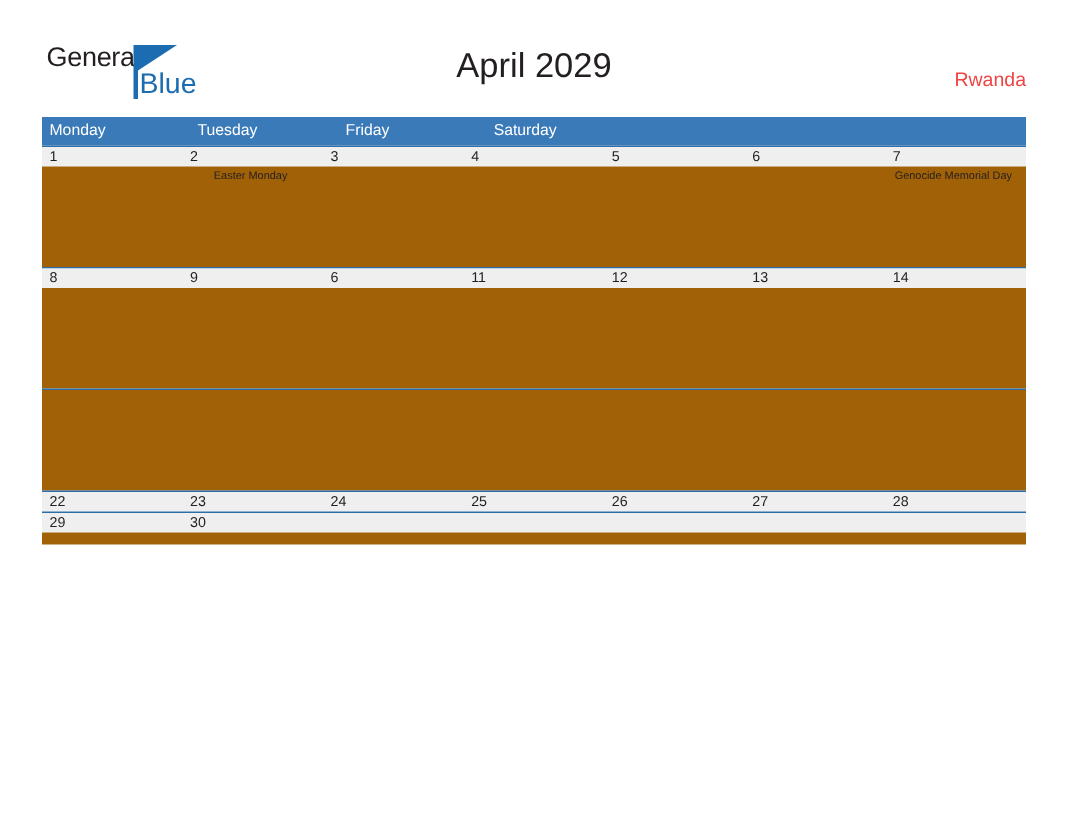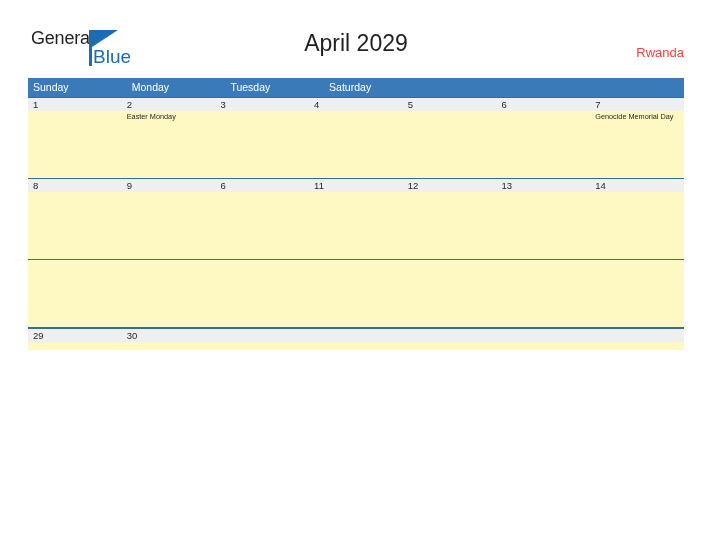--- a/index.html
+++ b/index.html
@@ -134,22 +134,23 @@
   }
   .date-band .cell {
     font-size: 9.5px;
     color: #231f20;
     padding-left: 5px;
     line-height: 13px;
   }
   .event-band {
     display: flex;
     width: 656px;
-    background: #fef9c3;
+    background: #a16207;
     min-height: 67px;
+    text-align: center;
   }
   .event-band.short {
     min-height: 8px;
   }
   .event-band .cell {
     padding: 1px 8px 0 5px;
   }
   .event {
     font-size: 7.3px;
     line-height: 9.3px;
@@ -171,23 +172,23 @@
 
   <h1 class="page-title">April 2029</h1>
 
   <div class="country">Rwanda</div>
 
 </div>
 
 <div class="calendar">
 
   <div class="cal-row cal-head">
-    <div class="cell">Sunday</div>
     <div class="cell">Monday</div>
     <div class="cell">Tuesday</div>
+    <div class="cell">Friday</div>
     <div class="cell">Saturday</div>
   </div>
 
   <div class="week">
     <div class="date-band">
       <div class="cell">1</div>
       <div class="cell">2</div>
       <div class="cell">3</div>
       <div class="cell">4</div>
       <div class="cell">5</div>
@@ -274,20 +275,29 @@
       <div class="cell">
           <div class="event"></div>
         </div>
       <div class="cell">
           <div class="event"></div>
         </div>
     </div>
   </div>
 
   <div class="week">
+    <div class="date-band">
+      <div class="cell">22</div>
+      <div class="cell">23</div>
+      <div class="cell">24</div>
+      <div class="cell">25</div>
+      <div class="cell">26</div>
+      <div class="cell">27</div>
+      <div class="cell">28</div>
+    </div>
   </div>
 
   <div class="week">
     <div class="date-band">
       <div class="cell">29</div>
       <div class="cell">30</div>
       <div class="cell"></div>
       <div class="cell"></div>
       <div class="cell"></div>
       <div class="cell"></div>

